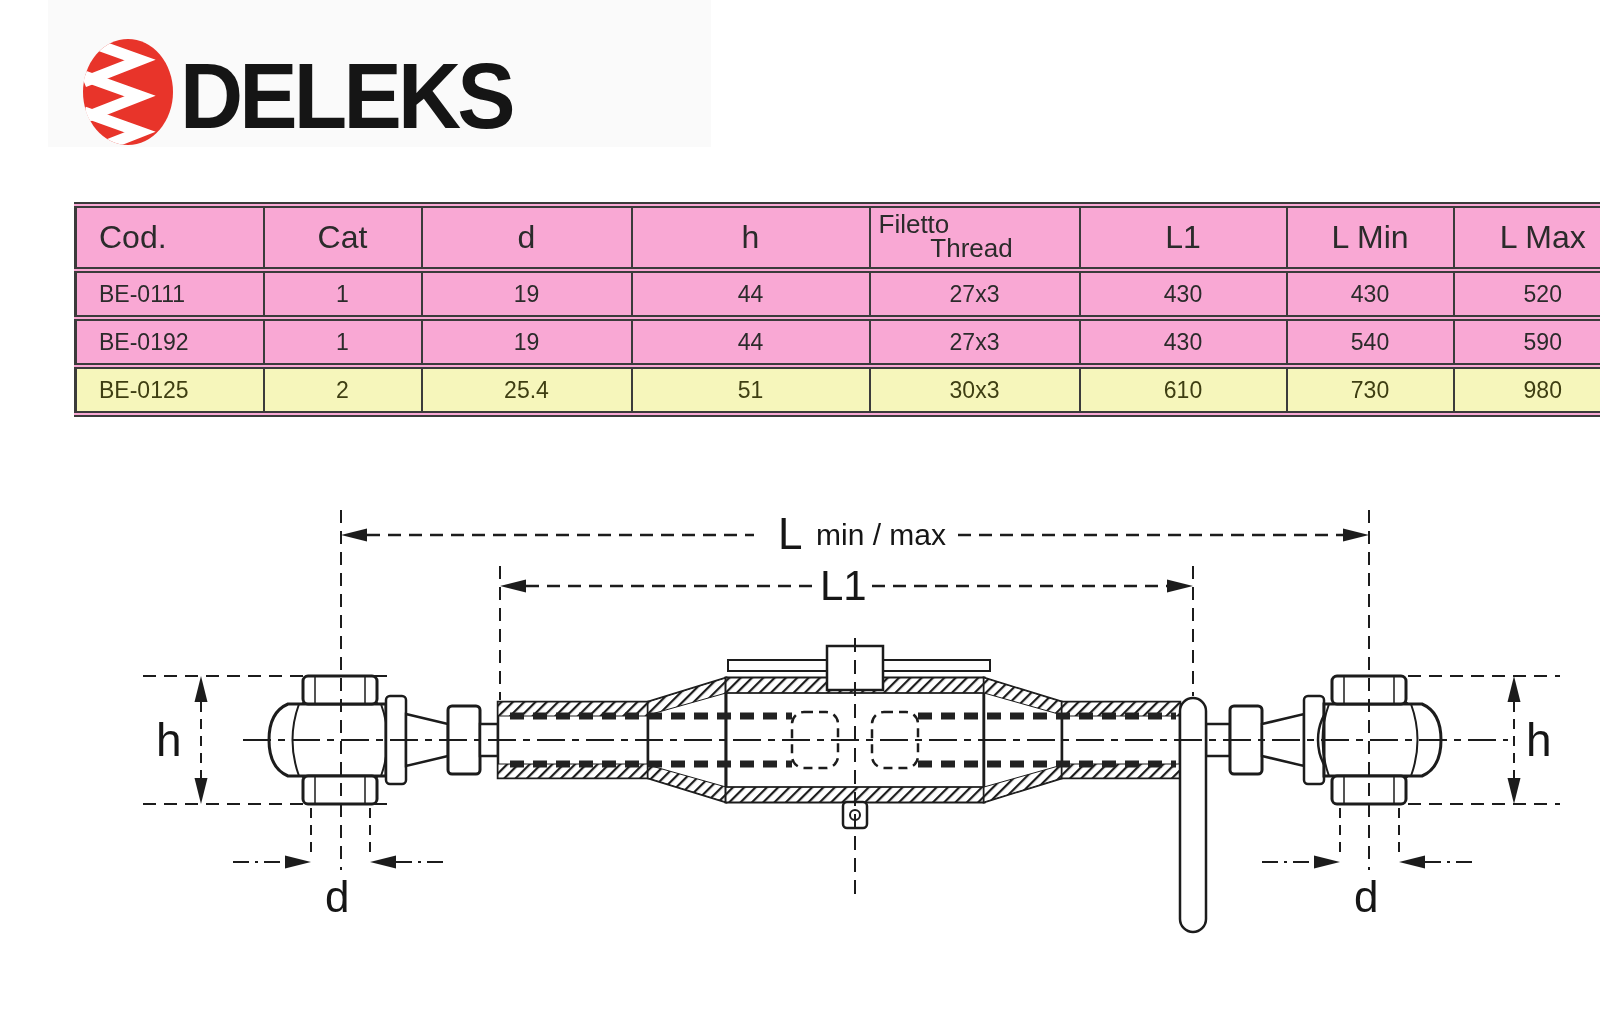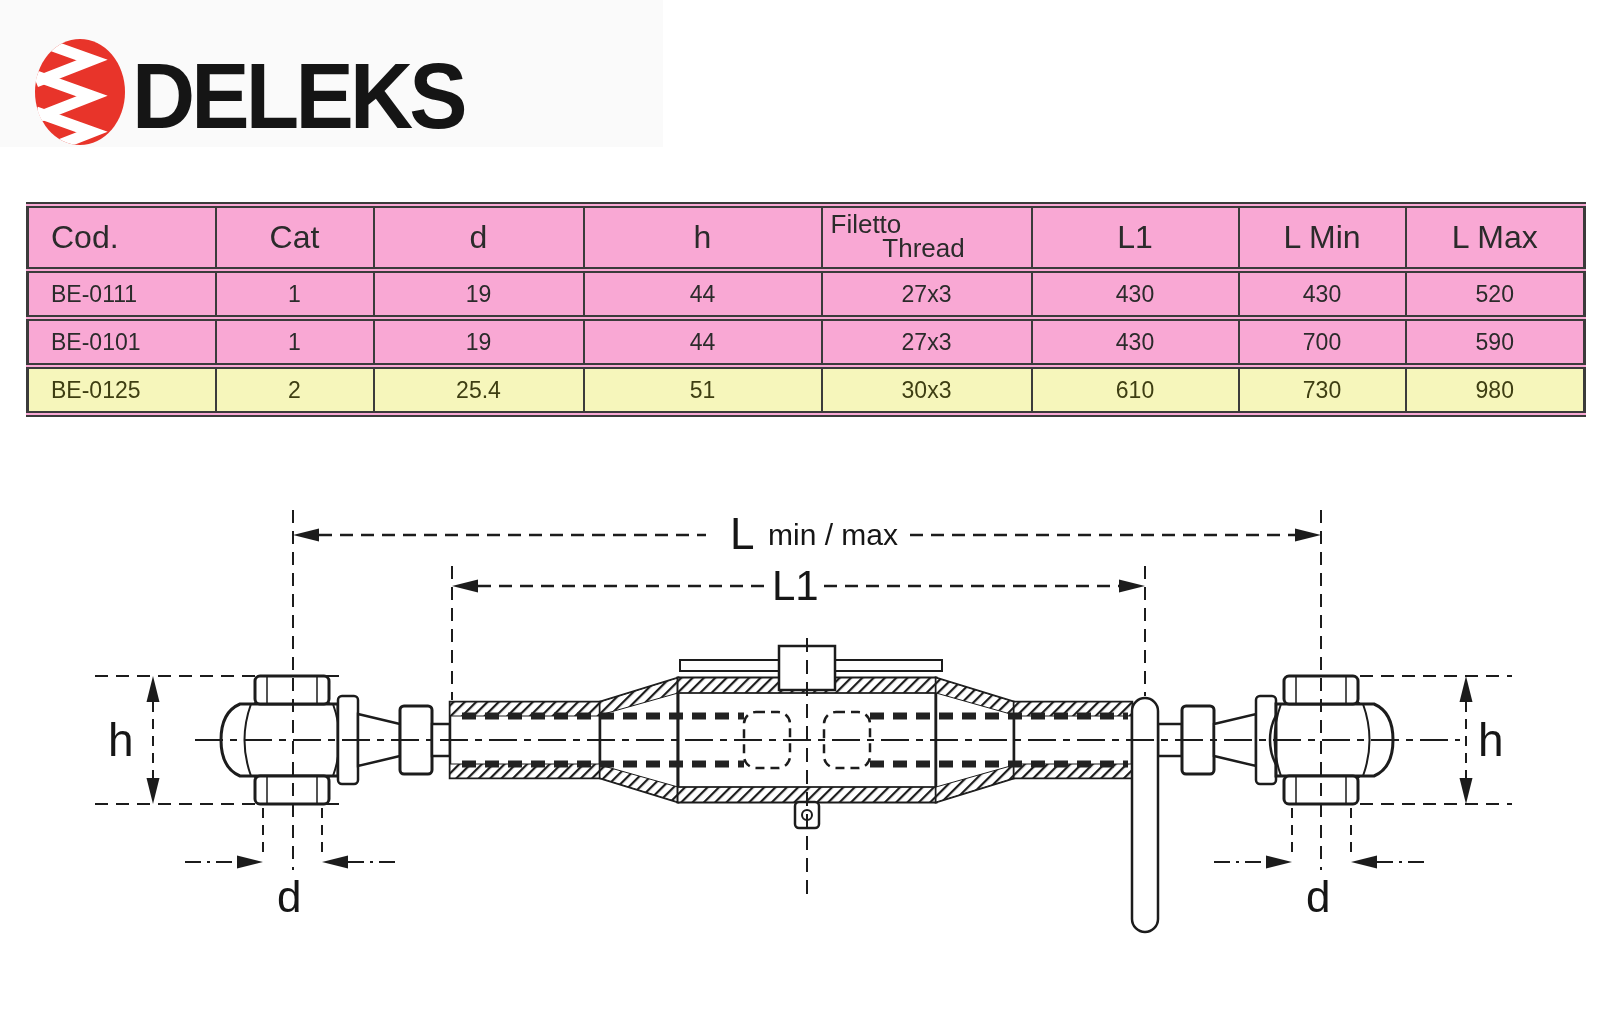--- a/index.html
+++ b/index.html
@@ -1,18 +1,18 @@
 <!DOCTYPE html>
 <html style="--hl: #f6f6bb;"><head>
 <meta charset="utf-8">
 <style>
   html,body{margin:0;padding:0;background:#fff;}
   body{width:1600px;height:1013px;position:relative;overflow:hidden;
        font-family:"Liberation Sans","DejaVu Sans",sans-serif;color:#2b2b2b;}
-  .stage{position:absolute;inset:0;background:#fff;}
+  .stage{position:absolute;inset:0;background:#fff;margin-left:48px;}
 
   
   .logo-strip{position:absolute;left:0;top:0;width:663px;height:147px;background:#fafafa;}
   .logo{position:absolute;left:34px;top:38px;display:flex;align-items:flex-start;}
   .logo-icon{width:92px;height:108px;flex:0 0 auto;}
   .logo-text{font-size:92px;font-weight:bold;letter-spacing:-4px;line-height:1;
              color:#151515;transform:scaleX(.95);transform-origin:left top;margin-left:6px;margin-top:12px;}
 
   
   .spec-table-wrap{position:absolute;left:26px;top:202px;}
@@ -87,27 +87,27 @@
           <td class="c-cod">BE-0111</td>
           <td>1</td>
           <td>19</td>
           <td>44</td>
           <td>27x3</td>
           <td>430</td>
           <td>430</td>
           <td>520</td>
         </tr>
         <tr>
-          <td class="c-cod">BE-0101</td>
+          <td class="c-cod">BE-0192</td>
           <td>1</td>
           <td>19</td>
           <td>44</td>
           <td>27x3</td>
           <td>430</td>
-          <td>700</td>
+          <td>540</td>
           <td>590</td>
         </tr>
         <tr class="hl">
           <td class="c-cod">BE-0125</td>
           <td>2</td>
           <td>25.4</td>
           <td>51</td>
           <td>30x3</td>
           <td>610</td>
           <td>730</td>

